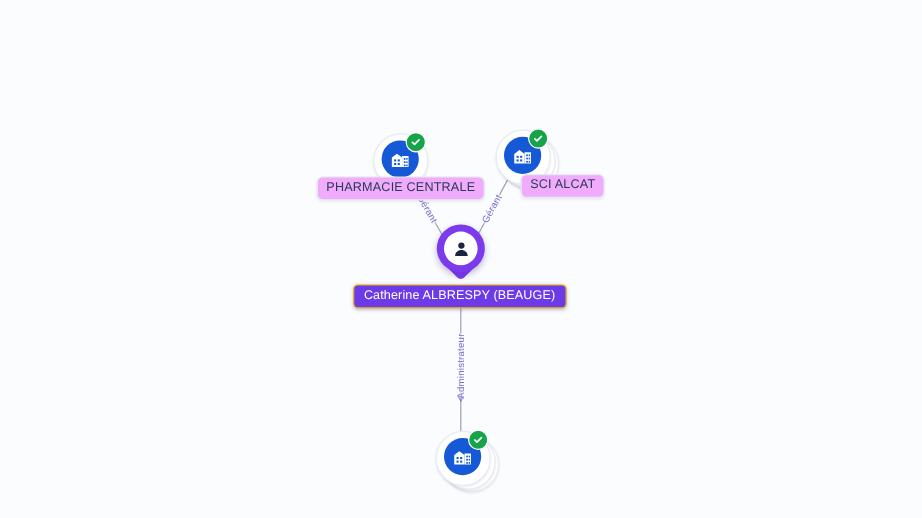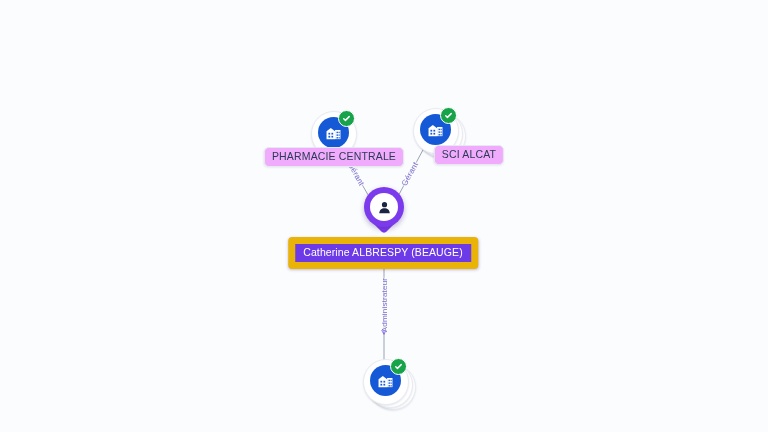--- a/index.html
+++ b/index.html
@@ -156,21 +156,21 @@
     justify-content: center;
     z-index: 2;
   }
   .pin-inner svg { display: block; }
 
   .person-label {
     position: absolute;
     transform: translateX(-50%);
     white-space: nowrap;
     background: #6d3ae8;
-    border: 7px solid #eab308;
+    border: 1px solid #eab308;
     border-radius: 4px;
     padding: 2px 8px 3px 8px;
     font-size: 10.5px;
     line-height: 13px;
     color: #ffffff;
     letter-spacing: 0.1px;
     box-shadow: 0 1px 3px rgba(60,40,130,0.30);
   }
 
   

